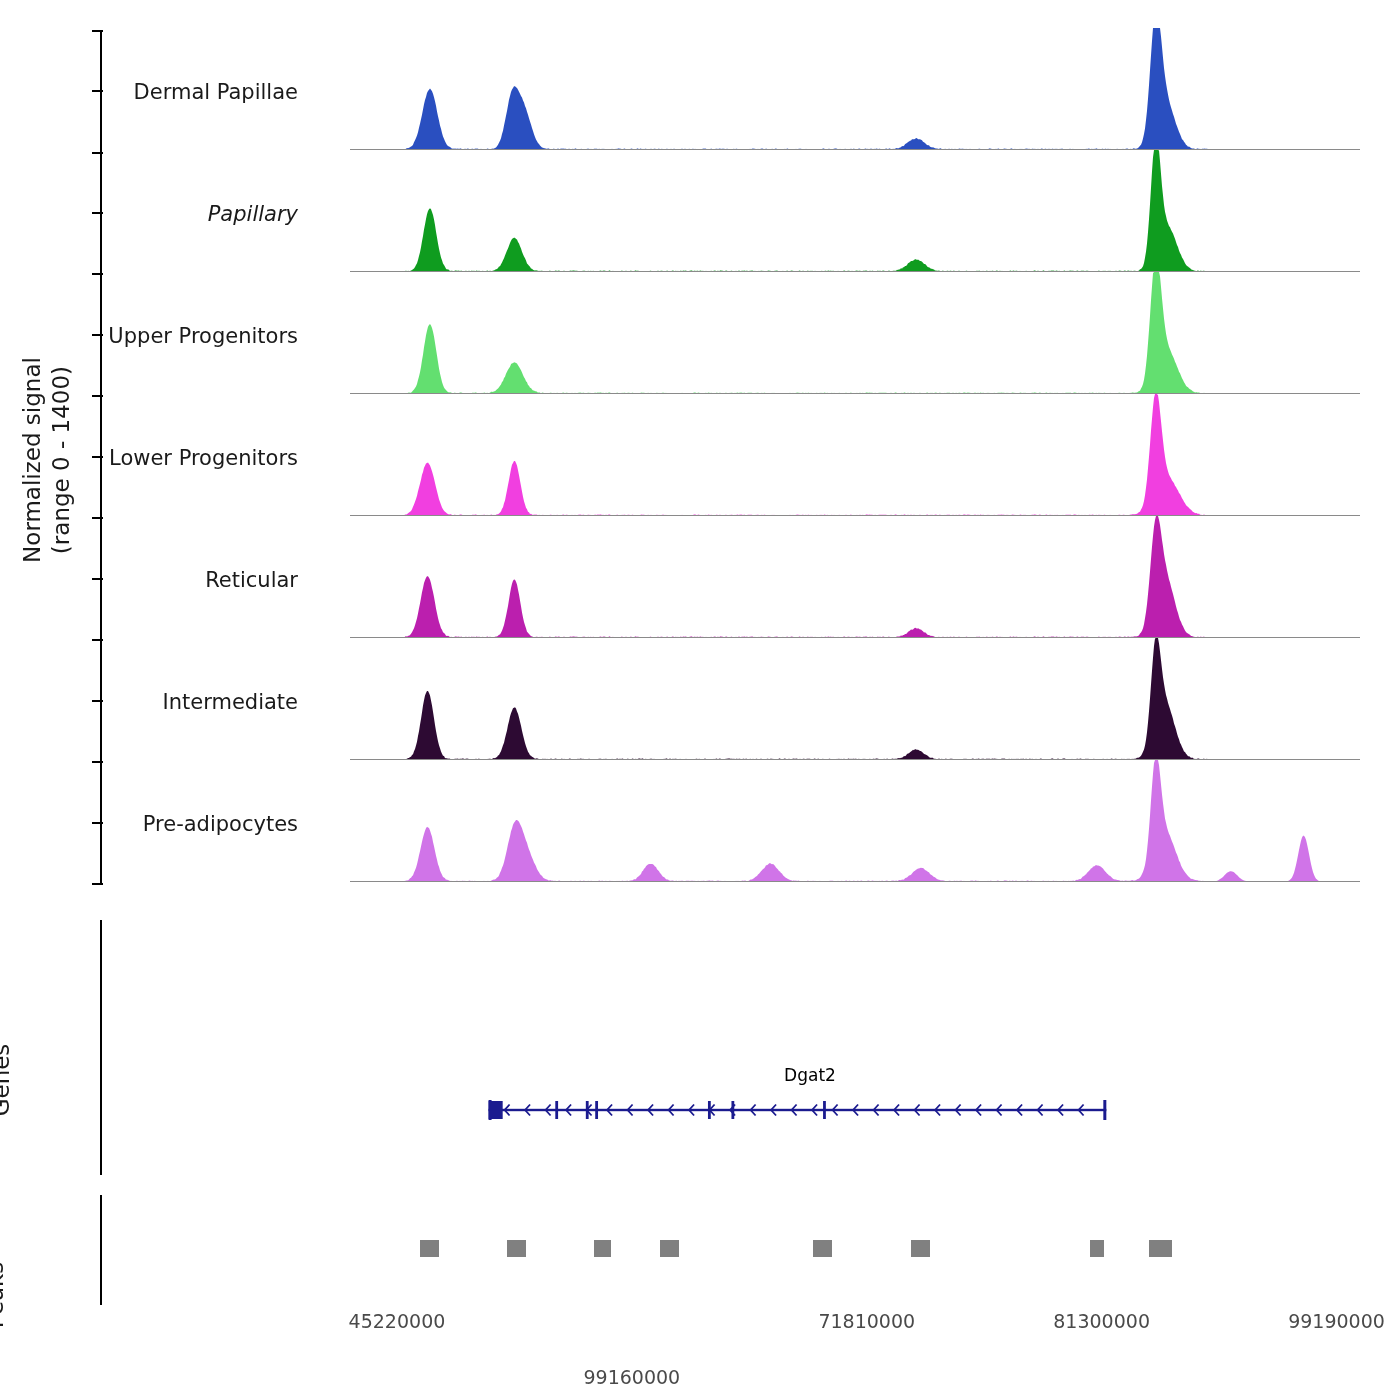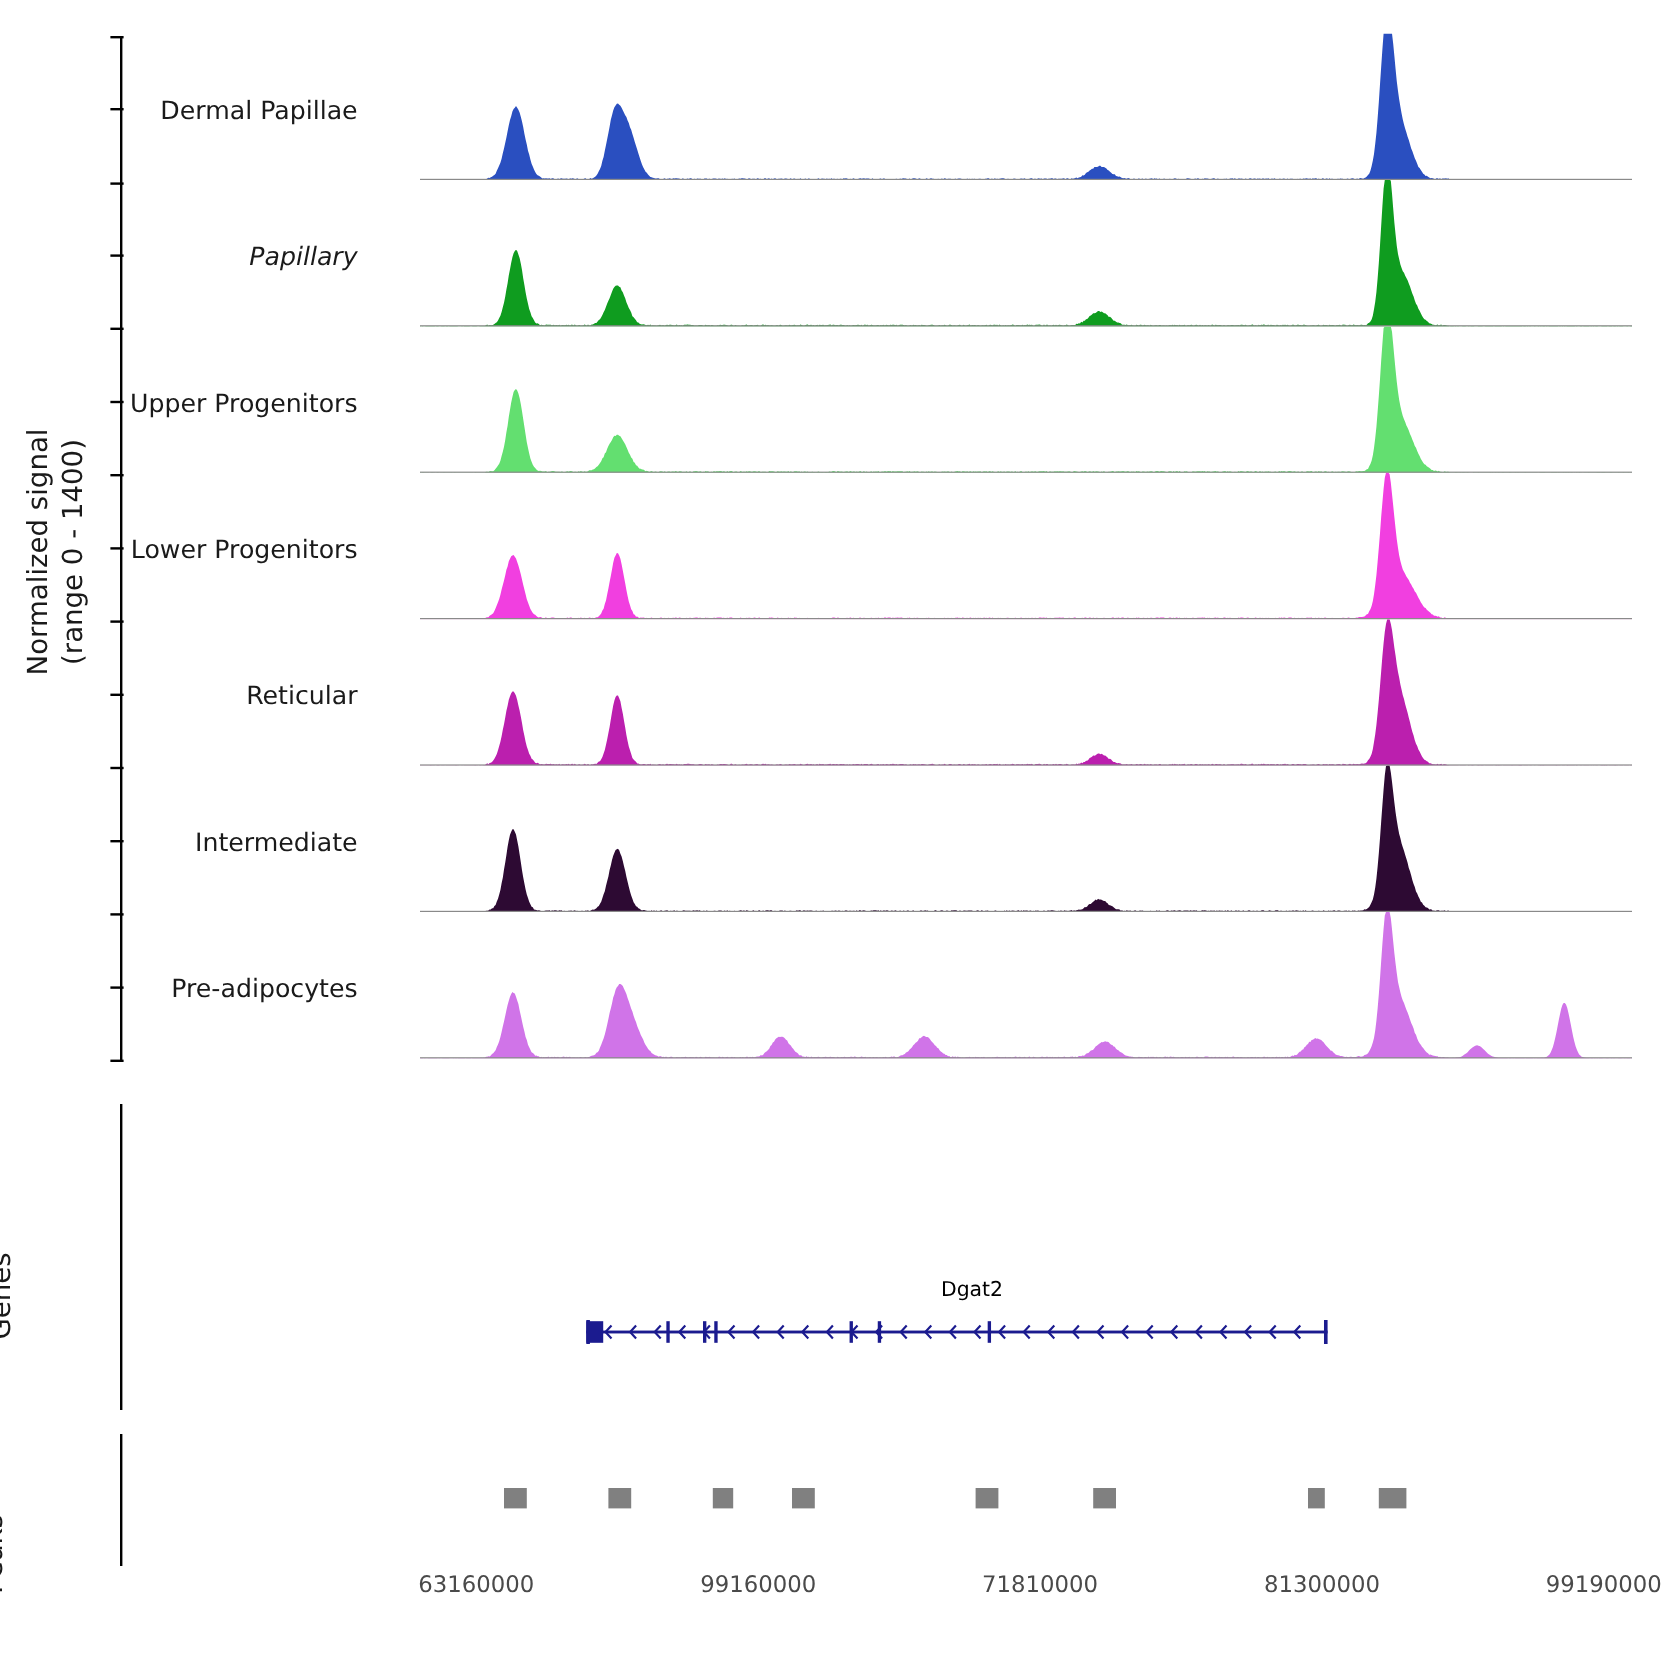--- a/index.html
+++ b/index.html
@@ -262,20 +262,20 @@
       <div class="peak-block" style="left: 157.372px; width: 18.7907px; top: 0px;"></div>
       <div class="peak-block" style="left: 244.279px; width: 16.4419px; top: 0px;"></div>
       <div class="peak-block" style="left: 310.047px; width: 18.7907px; top: 0px;"></div>
       <div class="peak-block" style="left: 462.721px; width: 18.7907px; top: 0px;"></div>
       <div class="peak-block" style="left: 561.372px; width: 18.7907px; top: 0px;"></div>
       <div class="peak-block" style="left: 739.884px; width: 14.093px; top: 0px;"></div>
       <div class="peak-block" style="left: 798.605px; width: 23.4884px; top: 0px;"></div>
     </div>
 
   <div id="xticks">
-      <div class="xtick-label" style="left: 396.977px; top: 1310px;">63160000</div>
-      <div class="xtick-label" style="left: 631.86px; top: 1310px;">99160000</div>
+      <div class="xtick-label" style="left: 396.977px; top: 1310px;">45220000</div>
+      <div class="xtick-label" style="left: 631.86px; top: 1366px;">99160000</div>
       <div class="xtick-label" style="left: 866.744px; top: 1310px;">71810000</div>
       <div class="xtick-label" style="left: 1101.63px; top: 1310px;">81300000</div>
       <div class="xtick-label" style="left: 1336.51px; top: 1310px; text-align: right;">99190000</div>
     </div>
 
 </div>
 
 </body></html>

